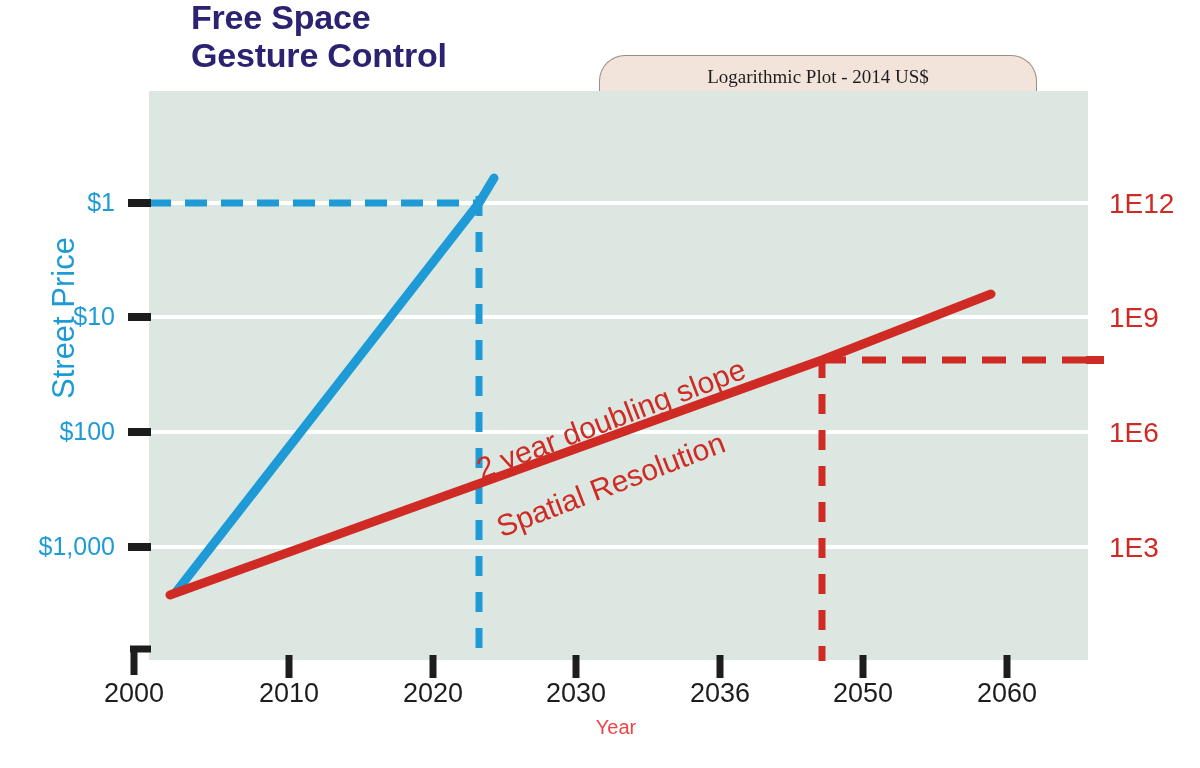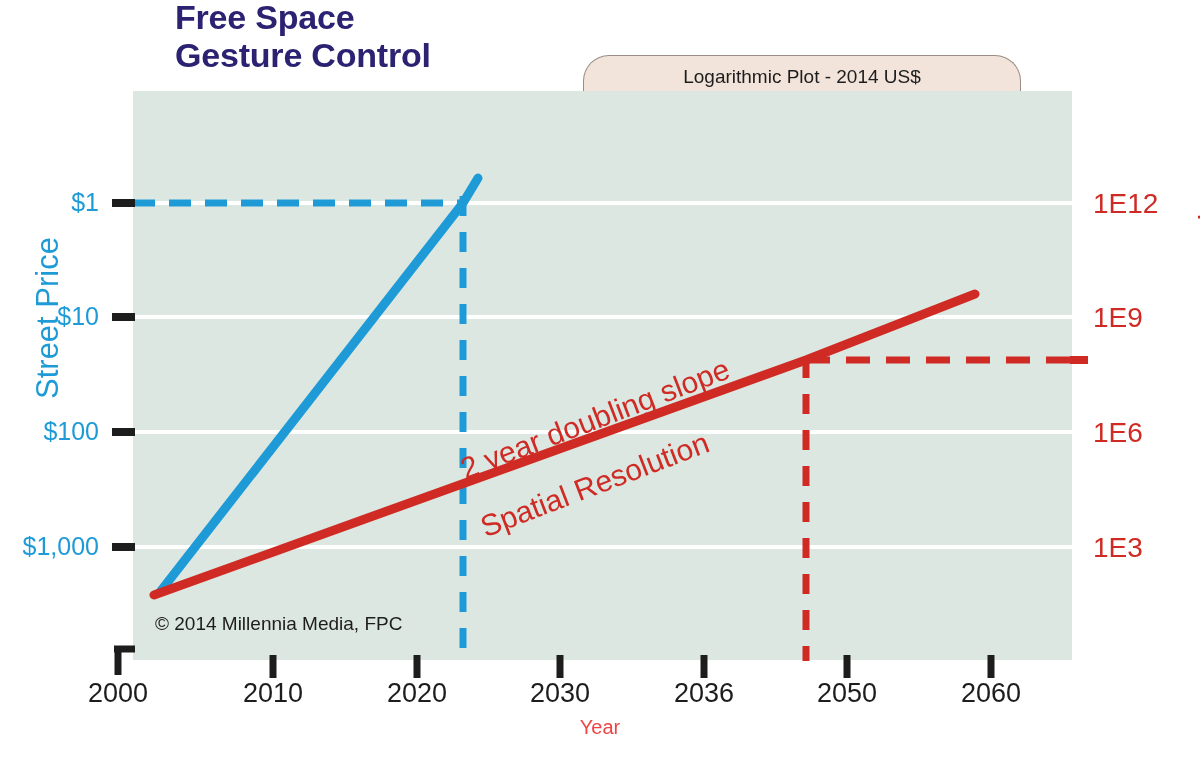--- a/index.html
+++ b/index.html
@@ -10,21 +10,21 @@
   body {
     width: 1200px;
     height: 768px;
     position: relative;
     overflow: hidden;
     font-family: "Liberation Sans", sans-serif;
   }
 
   #stage {
     position: absolute;
-    left: 0; top: 0;
+    left: 16px; top: 0;
     width: 1184px;
     height: 768px;
   }
 
   
   .chart-title {
     position: absolute;
     left: 175px;
     top: -2px;
     width: 520px;
@@ -51,21 +51,21 @@
     border-top-right-radius: 26px;
     box-sizing: border-box;
   }
   .plot-tab-label {
     position: absolute;
     left: 0; right: 0;
     top: 10px;
     text-align: center;
     font-size: 19px;
     color: #1d1d1d;
-    font-family: Liberation Sans, sans-serif;
+    font-family: Liberation Serif, serif;
   }
 
   
   .plot-area {
     position: absolute;
     left: 133px;
     top: 91px;
     width: 939px;
     height: 569px;
     background: #dce7e2;
@@ -187,21 +187,20 @@
     <div class="plot-tab-label">Logarithmic Plot - 2014 US$</div>
   </div>
 
   <div class="plot-area">
     <div class="gridline" style="top:110px"></div>
     <div class="gridline" style="top:224px"></div>
     <div class="gridline" style="top:339px"></div>
     <div class="gridline" style="top:454px"></div>
   </div>
 
-  <div class="copyright">© 2014 Millennia Media, FPC</div>
 
   <svg id="overlay" viewBox="0 0 1200 768">
 
     <line x1="133" y1="203" x2="463" y2="203" stroke="#1e9bd7" stroke-width="7" stroke-dasharray="22,14"></line>
 
     <line x1="806" y1="360" x2="1088" y2="360" stroke="#cf2b24" stroke-width="7" stroke-dasharray="24,16"></line>
 
     <line x1="463" y1="196" x2="463" y2="661" stroke="#1e9bd7" stroke-width="7" stroke-dasharray="20,16"></line>
 
     <line x1="806" y1="358" x2="806" y2="661" stroke="#cf2b24" stroke-width="7" stroke-dasharray="20,16"></line>

